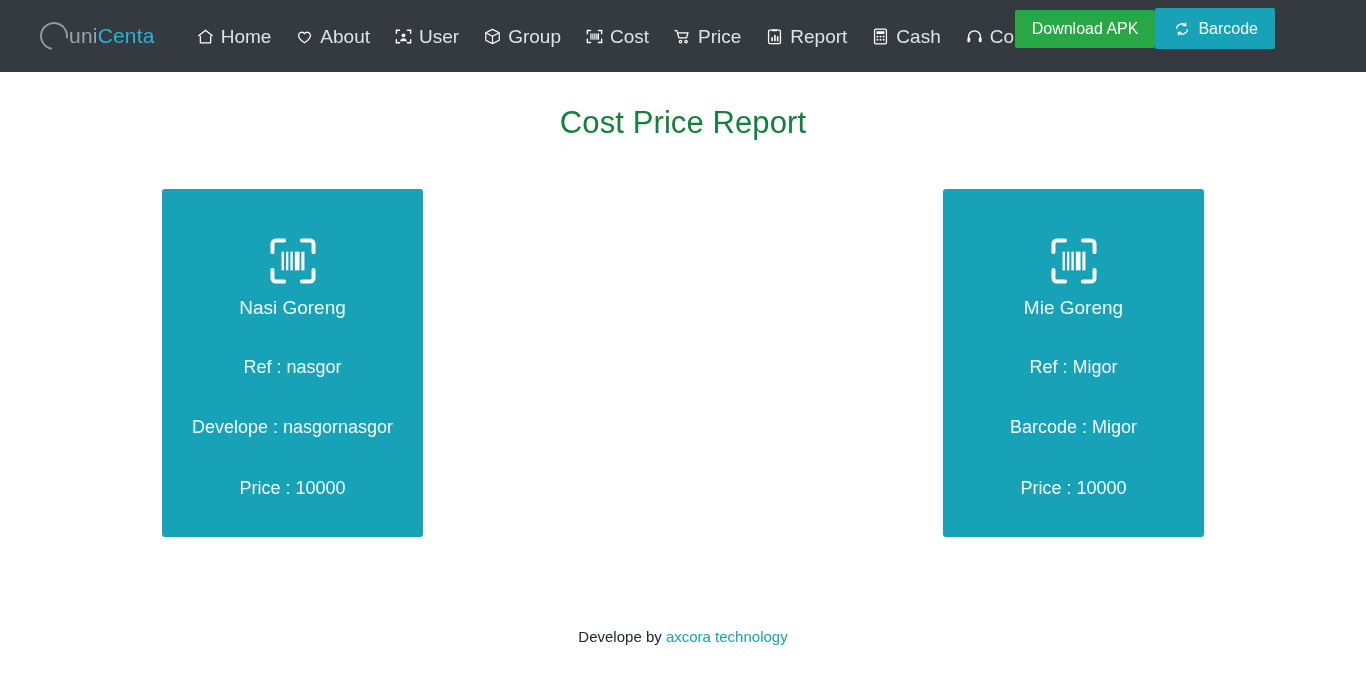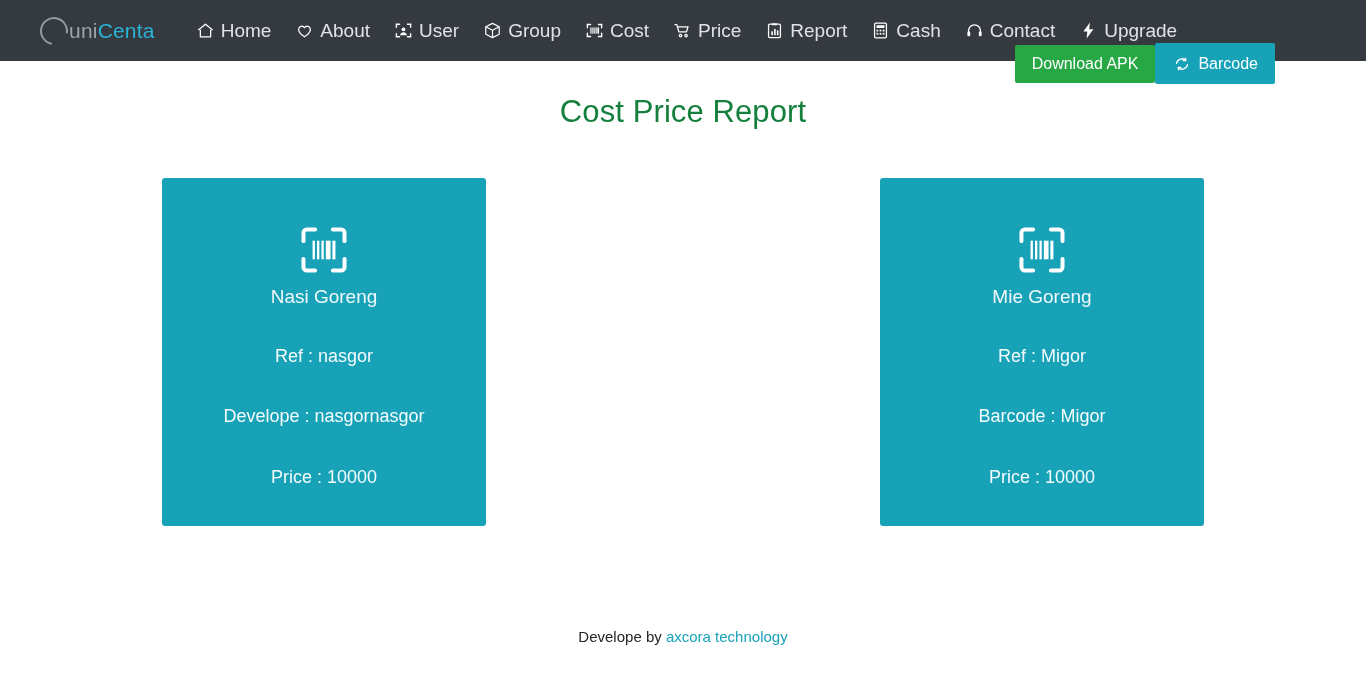--- a/index.html
+++ b/index.html
@@ -10,21 +10,21 @@
     width: 1366px;
     height: 693px;
     background: #ffffff;
     font-family: "Liberation Sans", sans-serif;
     overflow: hidden;
   }
 
   
   .navbar {
     position: relative;
-    height: 61px;
+    height: 72px;
     background: #343a40;
     display: flex;
     align-items: center;
     padding: 0 0 0 40px;
     white-space: nowrap;
   }
   .brand {
     display: flex;
     align-items: center;
     gap: 0px;
@@ -91,21 +91,20 @@
     font-family: inherit;
     font-size: 16px;
     color: #ffffff;
     padding: 11px 17px;
     cursor: pointer;
     line-height: 1;
     display: inline-flex;
     align-items: center;
     gap: 7px;
     border-radius: 2px;
-    margin-top: 35px;
   }
   .btn-download { background: #28a745; }
   .btn-refresh { background: #17a2b8; }
 
   
   .page-title {
     text-align: center;
     font-size: 31px;
     font-weight: 400;
     color: #15803d;
@@ -114,21 +113,21 @@
   }
 
   .cards-wrap {
     margin-top: 48px;
     padding: 0 162px;
     display: flex;
     justify-content: space-between;
     align-items: flex-start;
   }
   .card {
-    width: 324px;
+    width: 261px;
     background: #17a2b8;
     border-radius: 3px;
     padding: 44px 14px 34px 14px;
     text-align: center;
     color: #ffffff;
     cursor: pointer;
   }
   .card-icon {
     display: flex;
     justify-content: center;

